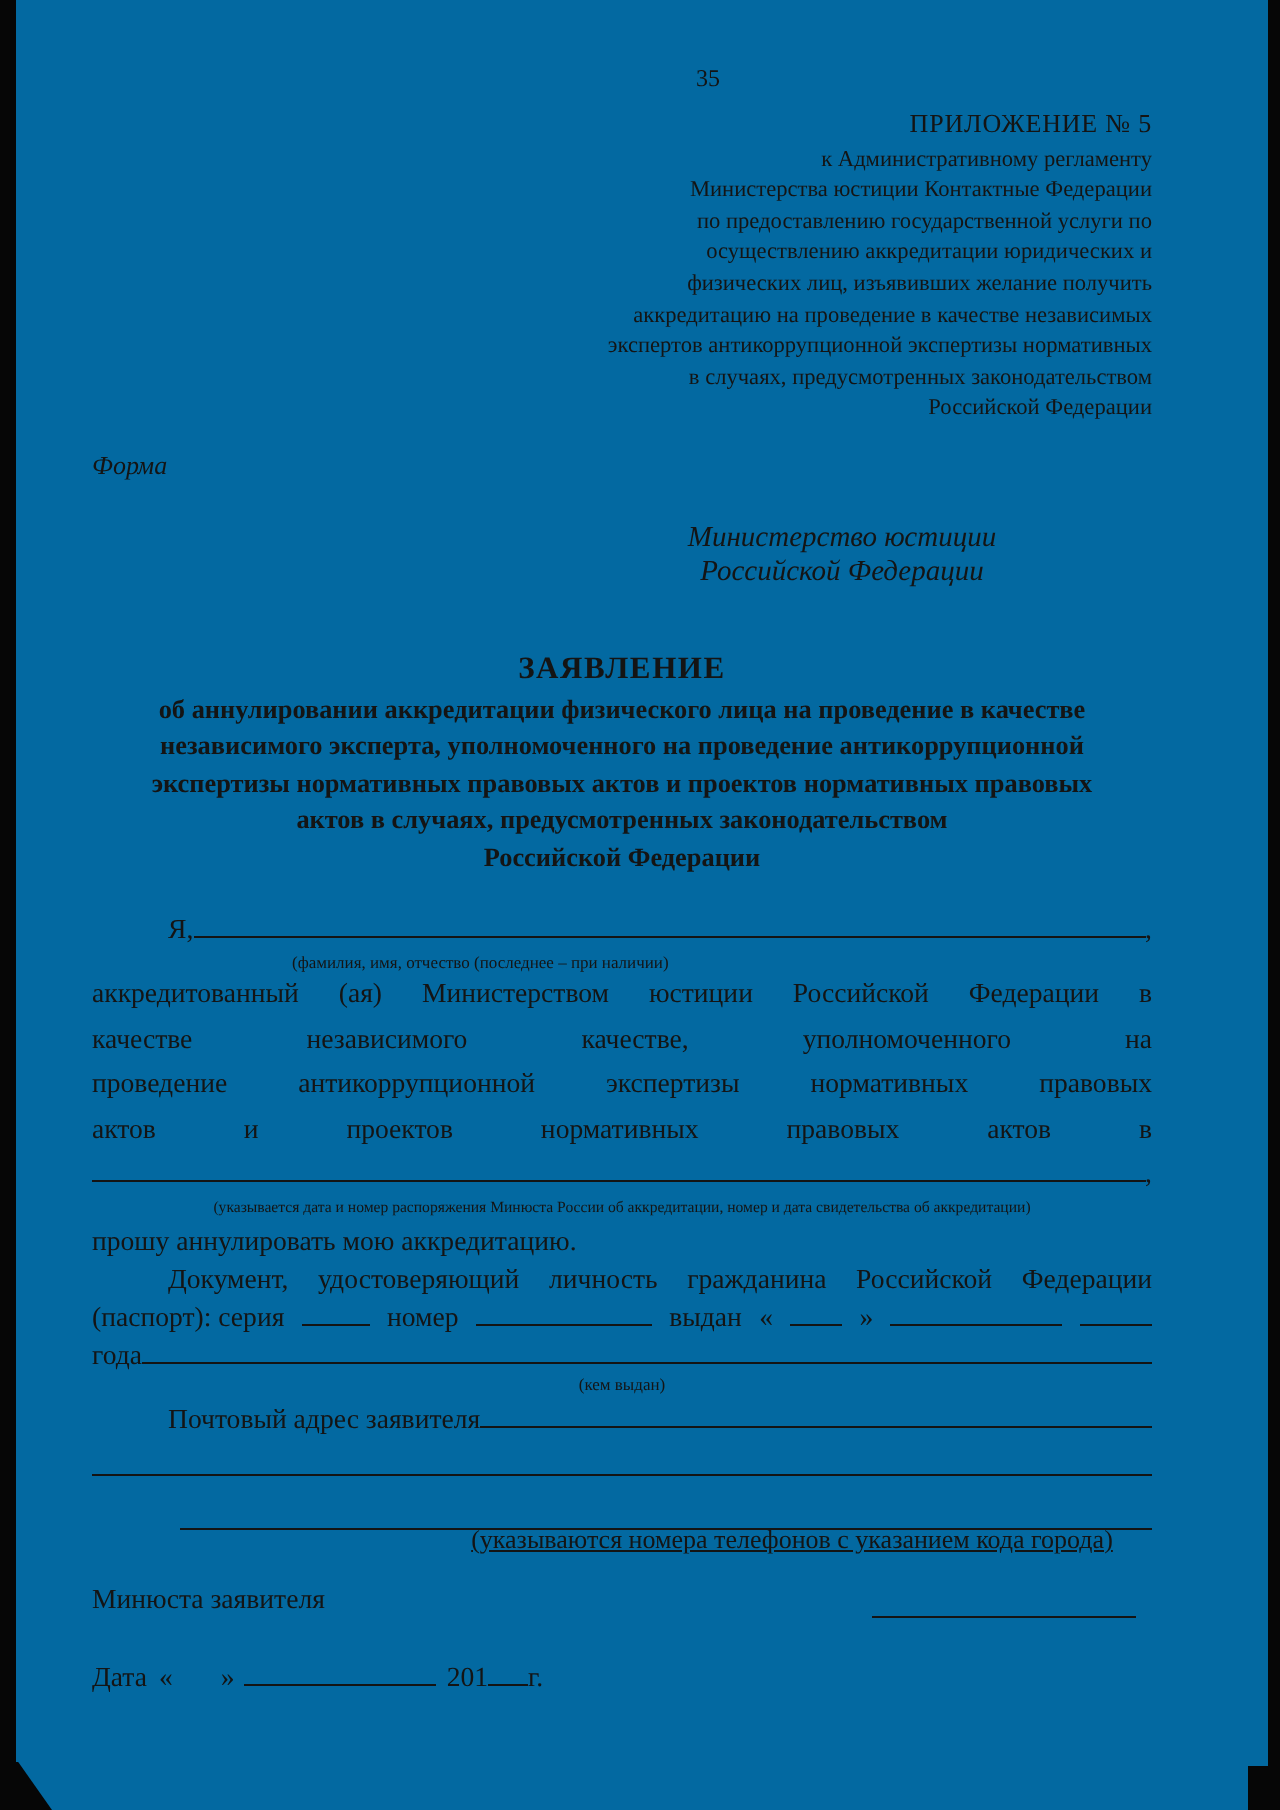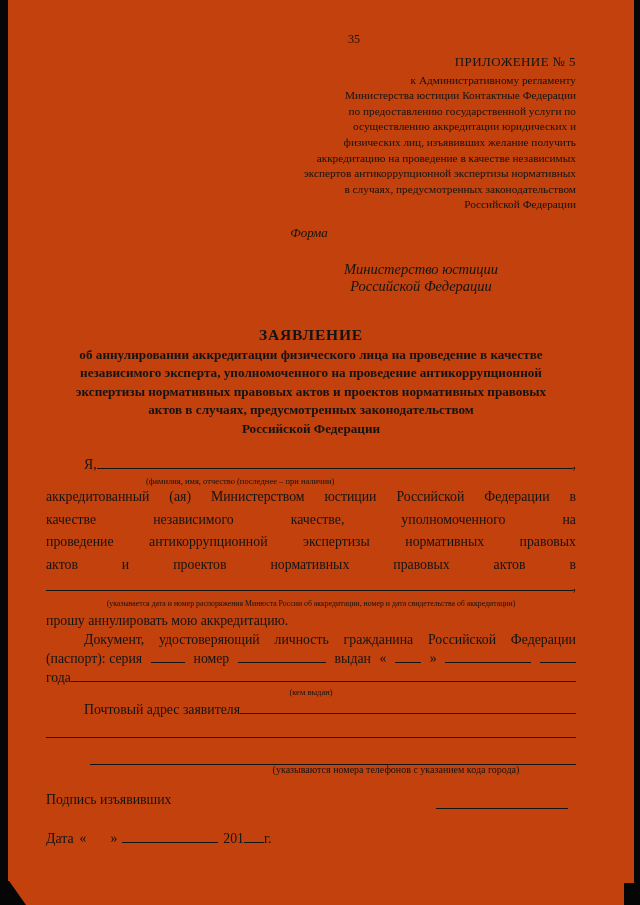--- a/index.html
+++ b/index.html
@@ -1,39 +1,39 @@
 <!DOCTYPE html>
 <html><head>
 <meta charset="utf-8">
 <style>
   html,body { margin:0; padding:0; background:#e8e8e8; }
   .page {
     position:relative;
     width:640px; height:905px;
     margin:0 auto;
-    background:#c2410c;
+    background:#0369a1;
     overflow:hidden;
     font-family:"Liberation Serif", serif;
     color:#141414;
   }
   
   .scan-edge-left  { position:absolute; left:0; top:0; width:8px; height:100%; background:#060606; }
   .scan-edge-right { position:absolute; right:0; top:0; width:6px; height:100%; background:#060606; }
   .scan-blob-bl { position:absolute; left:0; bottom:0; width:26px; height:24px; background:#060606;
                   clip-path:polygon(0 0, 35% 0, 100% 100%, 0 100%); }
   .scan-blob-br { position:absolute; right:0; bottom:0; width:16px; height:22px; background:#060606; }
 
   .content { position:relative; padding:30px 64px 0 46px; }
 
   .pagenum { position:absolute; top:32px; left:348px; font-size:12px; }
 
   .appendix { margin-top:24px; text-align:right; font-size:11.3px; line-height:15.6px; }
   .appendix-title { font-size:13px; margin-bottom:3px; letter-spacing:0.4px; }
 
-  .forma { margin-top:12px; text-align:center; font-style:italic; font-size:13px; padding-right:4px; }
+  .forma { margin-top:12px; text-align:left; font-style:italic; font-size:13px; padding-right:4px; }
 
   .ministry { margin-top:20px; margin-left:220px; text-align:center;
               font-style:italic; font-size:14.5px; line-height:17.5px; }
 
   .title { margin-top:30px; text-align:center; font-weight:bold; font-size:15.5px; letter-spacing:0.8px; }
   .subtitle { margin-top:2px; text-align:center; font-weight:bold; font-size:13.2px; line-height:18.5px; }
 
   .body-text { font-size:13.8px; }
 
   .blank { display:inline-block; border-bottom:1px solid #141414; height:13px; }
@@ -53,21 +53,21 @@
 
   .passport-row { display:flex; align-items:baseline; justify-content:space-between; line-height:19px; }
   .goda-row { display:flex; align-items:baseline; line-height:19px; }
   .kem-caption { font-size:8.5px; text-align:center; line-height:10px; }
 
   .postal-row { display:flex; align-items:baseline; margin-top:3px; padding-left:38px; line-height:19px; }
   .full-line { height:18px; border-bottom:1px solid #141414; }
 
   .phones-row { display:flex; align-items:baseline; margin-top:13px; padding-left:38px; line-height:19px; }
   .phones-row .blank.grow { margin-left:6px; }
-  .phones-caption { font-size:10px; text-align:center; padding-left:170px; line-height:10px; }
+  .phones-caption { font-size:13px; text-align:center; padding-left:170px; line-height:10px;text-decoration:underline; }
 
   .sign-row { margin-top:15px; display:flex; justify-content:space-between; align-items:flex-end; line-height:19px; }
   .sign-row .blank { width:132px; margin-right:8px; height:5px; }
 
   .date-row { margin-top:20px; display:flex; align-items:baseline; line-height:19px; }
   .date-row .sp6 { display:inline-block; width:6px; }
   .date-row .sp22 { display:inline-block; width:24px; }
   .b95 { width:96px; margin:0 5px; }
   .b20 { width:20px; }
 </style>
@@ -165,21 +165,21 @@
         <span class="blank grow"></span>
       </div>
       <div class="full-line"></div>
 
       <div class="phones-row">
         <span class="blank grow"></span>
       </div>
       <div class="phones-caption">(указываются номера телефонов с указанием кода города)</div>
 
       <div class="sign-row">
-        <span>Подпись изъявивших</span>
+        <span>Минюста заявителя</span>
         <span class="blank"></span>
       </div>
 
       <div class="date-row">
         <span>Дата</span>
         <span class="sp6"></span>
         <span>«</span>
         <span class="sp22"></span>
         <span>»</span>
         <span class="blank b95"></span>

